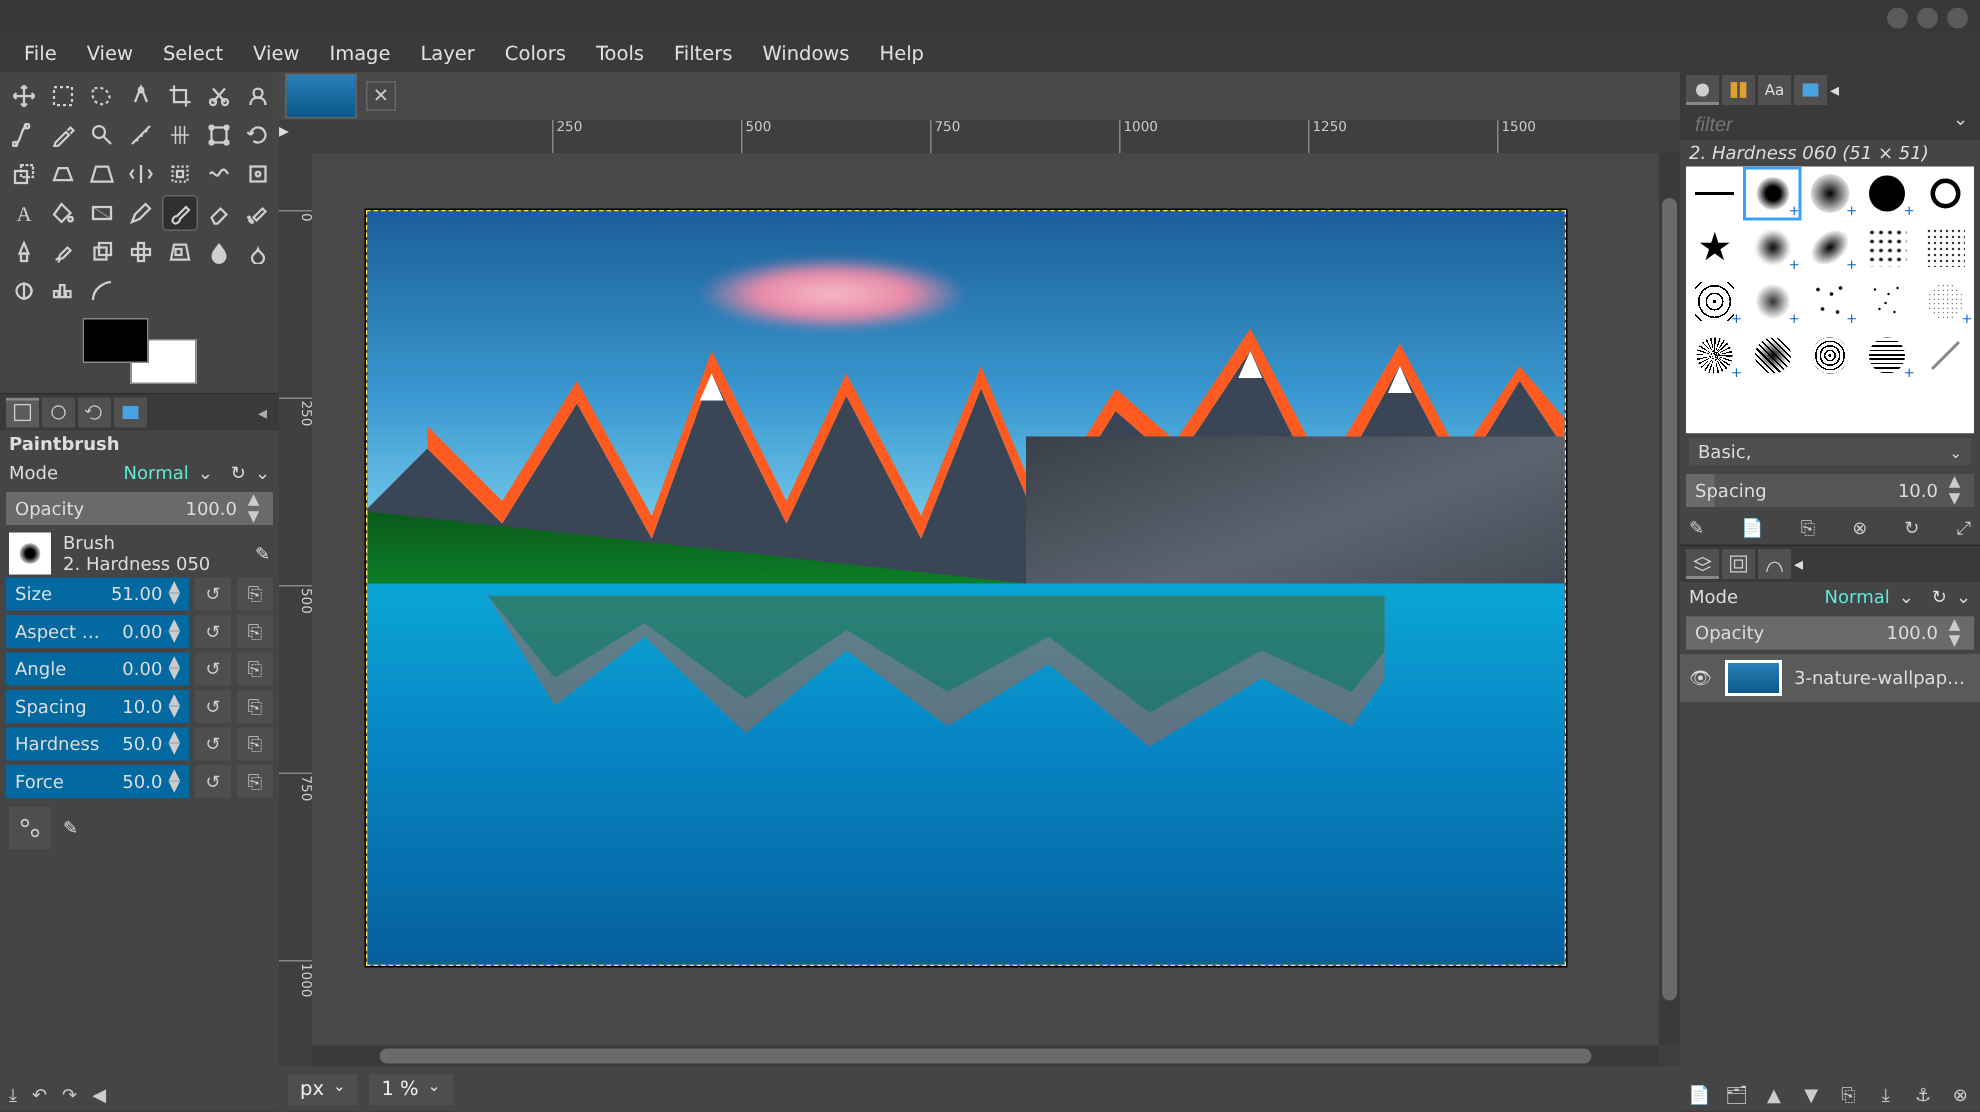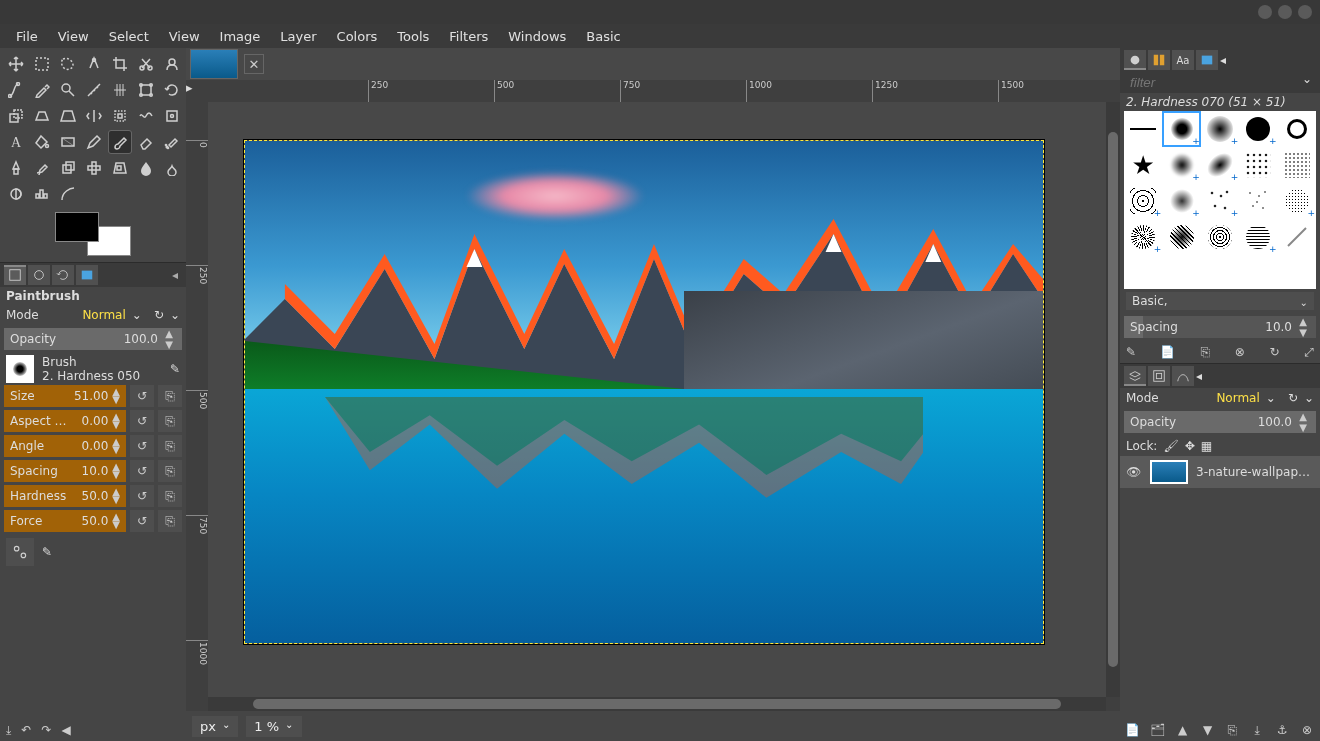--- a/index.html
+++ b/index.html
@@ -21,28 +21,28 @@
 .colorswatch{position:relative;width:76px;height:44px;margin:4px auto 6px}
 .colorswatch .fg{position:absolute;top:0;left:0;width:44px;height:30px;background:#000;border:1px solid #888;z-index:2}
 .colorswatch .bg{position:absolute;bottom:0;right:0;width:44px;height:30px;background:#fff;border:1px solid #888}
 .tabstrip{display:flex;gap:2px;padding:2px 4px;background:#3a3a3a;align-items:center}
 .tabstrip .tab{width:22px;height:20px;background:#505050;display:flex;align-items:center;justify-content:center}
 .tabstrip .tab.sel{background:#5b5b5b;box-shadow:0 2px 0 #888 inset}
 .tabstrip .arrow{margin-left:auto;width:14px;text-align:center;color:#aaa}
 .tool-title{background:#454545;padding:2px 6px;font-weight:bold}
 .row{display:flex;align-items:center;padding:3px 6px;gap:6px}
 .row .lbl{flex:0 0 auto}
-.row .val{margin-left:auto;color:#fde047}
+.row .val{margin-left:auto;color:#5eead4}
 .sliderrow{position:relative;height:22px;background:#565656;margin:3px 4px;display:flex;align-items:center;padding:0 6px}
 .sliderrow .fill{position:absolute;left:0;top:0;bottom:0;background:#6a6a6a}
 .sliderrow .lbl{position:relative;z-index:1}
 .sliderrow .val{position:relative;z-index:1;margin-left:auto}
 .sliderrow .arr{position:relative;z-index:1;width:14px;text-align:center;color:#ccc;font-size:10px;margin-left:4px}
 .propgrid{display:grid;grid-template-columns:1fr 24px 24px;gap:3px 4px;padding:0 4px}
-.propgrid .cell{display:flex;align-items:center;height:22px;background:#a16207;padding:0 6px;position:relative}
+.propgrid .cell{display:flex;align-items:center;height:22px;background:#0369a1;padding:0 6px;position:relative}
 .propgrid .cell .v{margin-left:auto}
 .propgrid .cell .carets{margin-left:4px;font-size:10px;color:#ccc;line-height:8px}
 .propgrid .ico{width:24px;height:22px;background:#4e4e4e;display:flex;align-items:center;justify-content:center;color:#ccc}
 .brushrow{display:flex;align-items:center;padding:2px 6px;gap:8px}
 .brushrow .thumb{width:28px;height:28px;background:#fff;display:flex;align-items:center;justify-content:center}
 .brushrow .thumb .dot{width:14px;height:14px;border-radius:50%;background:radial-gradient(circle,#000 0%,#000 30%,rgba(0,0,0,0) 80%)}
 .bottombtns{display:flex;gap:10px;padding:4px 6px;margin-top:auto}
 .bottombtns span{color:#ccc}
 
 .center{background:#484848;display:flex;flex-direction:column;min-width:0}
@@ -111,21 +111,21 @@
   <span>File</span>
   <span>View</span>
   <span>Select</span>
   <span>View</span>
   <span>Image</span>
   <span>Layer</span>
   <span>Colors</span>
   <span>Tools</span>
   <span>Filters</span>
   <span>Windows</span>
-  <span>Basic</span>
+  <span>Help</span>
 </div>
 
 <div class="app">
 
   <div class="panel">
     <div class="toolbox">
 
       <div class="tb">
           <svg viewBox="0 0 16 16">
             <path d="M8 1v14M1 8h14M8 1l-2 2M8 1l2 2M8 15l-2-2M8 15l2-2M1 8l2-2M1 8l2 2M15 8l-2-2M15 8l-2 2"></path>
@@ -549,21 +549,21 @@
           <svg width="14" height="14" viewBox="0 0 16 16" fill="#4aa3e0">
             <rect x="2" y="3" width="12" height="10"></rect>
           </svg>
         </div>
       <div class="arrow">◂</div>
     </div>
     <div style="display:flex;padding:0 4px;background:#3a3a3a">
       <input class="filter" placeholder="filter" style="">
       <span style="padding:0 4px">⌄</span>
     </div>
-    <div class="brushlabel">2. Hardness 070 (51 × 51)</div>
+    <div class="brushlabel">2. Hardness 060 (51 × 51)</div>
     <div class="brushgrid">
       <div class="bcell">
           <svg width="30" height="8">
             <line x1="2" y1="4" x2="28" y2="4" stroke="#000" stroke-width="2"></line>
           </svg>
         </div>
       <div class="bcell sel">
           <div style="width:22px;height:22px;border-radius:50%;background:radial-gradient(#000 0%,#000 30%,rgba(0,0,0,0)75%)"></div>
           <span class="mark">+</span>
         </div>
@@ -697,26 +697,20 @@
       <span>⌄</span>
       <span style="margin-left:6px">↻</span>
       <span>⌄</span>
     </div>
     <div class="sliderrow">
       <div class="fill" style="width:100%"></div>
       <span class="lbl">Opacity</span>
       <span class="val">100.0</span>
       <span class="arr">▲<br>▼</span>
     </div>
-    <div class="row">
-      <span class="lbl">Lock:</span>
-      <span>🖌</span>
-      <span>✥</span>
-      <span>▦</span>
-    </div>
     <div class="layers">
       <div class="layeritem">
         <span class="eye">👁</span>
         <div class="lthumb"></div>
         <span class="lname">3-nature-wallpaper-mountain</span>
       </div>
     </div>
     <div class="footerbtns">
       <span>📄</span>
       <span>🗂</span>

